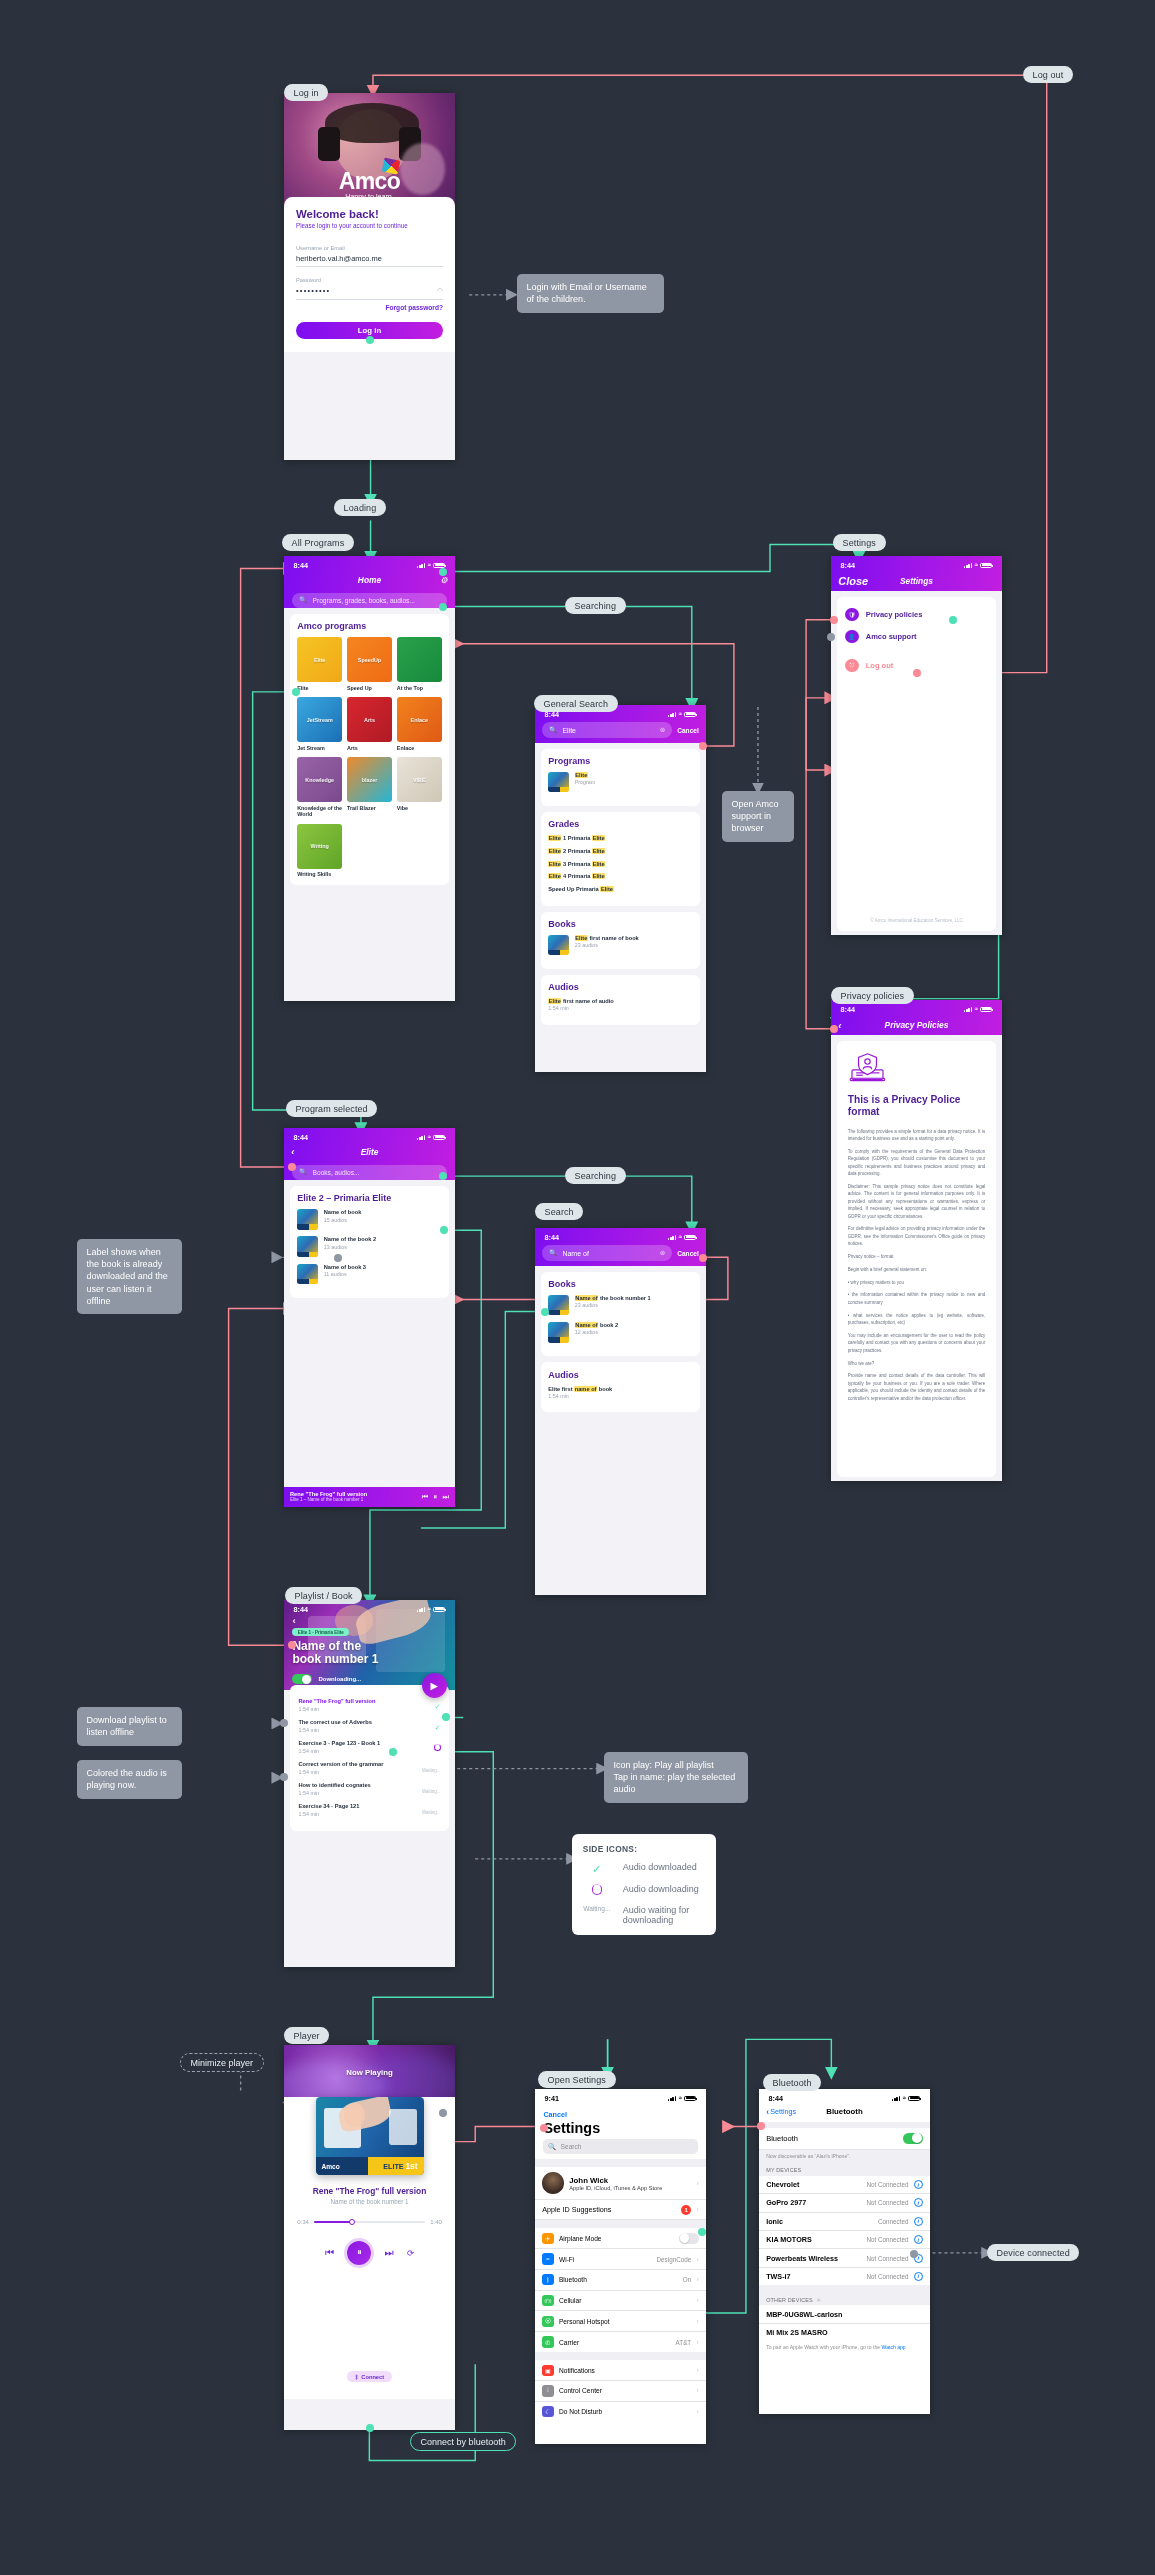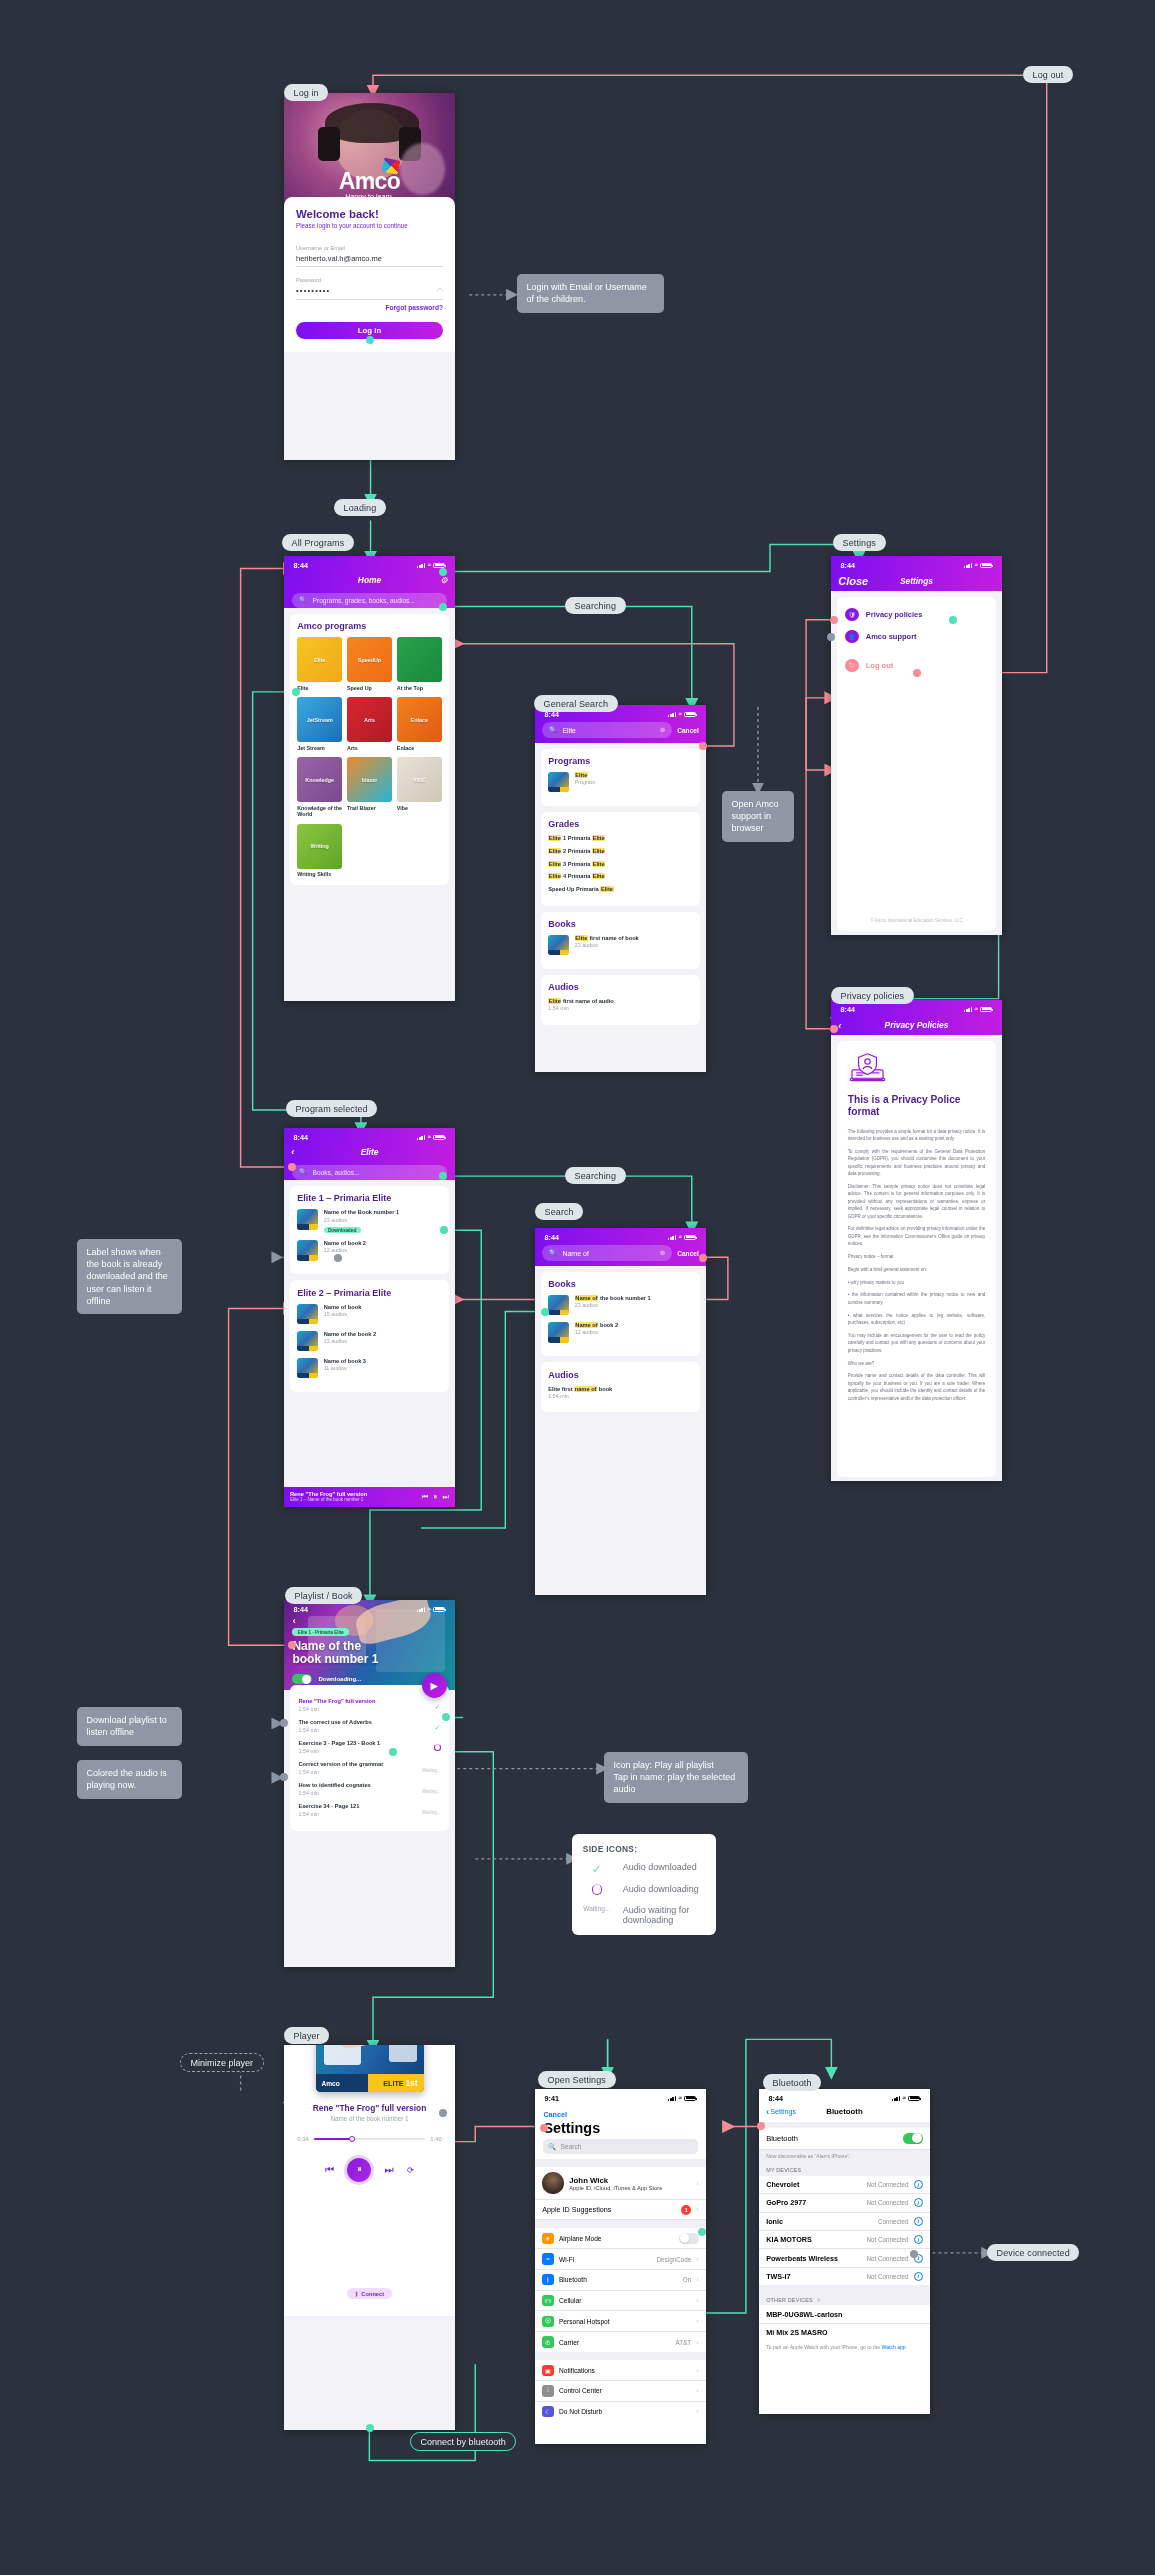--- a/index.html
+++ b/index.html
@@ -567,38 +567,20 @@
       <span class="left" style="font-size:9.6px">‹</span>
       <span class="title">Elite</span>
         </div>
     <div class="searchbar">
       <span>🔍</span>
       <span>Books, audios...</span>
         </div>
   </div>
   <div id="program-groups">
         <div class="card">
-          <h3>Elite 1 – Primaria Elite</h3>
-          <div class="bookrow">
-      <div class="bookthumb"></div>
-      <div class="bookmeta"><div class="bt">Name of the Book number 1</div>
-      <div class="bs">23 audios</div>
-      <div class="dlbadge">Downloaded</div>
-      </div>
-          </div>
-          <div class="bookrow">
-      <div class="bookthumb"></div>
-      <div class="bookmeta">
-              <div class="bt">Name of book 2</div>
-      <div class="bs">12 audios</div>
-
-      </div>
-          </div>
-        </div>
-        <div class="card">
           <h3>Elite 2 – Primaria Elite</h3>
           <div class="bookrow">
       <div class="bookthumb"></div>
       <div class="bookmeta">
               <div class="bt">Name of book</div>
       <div class="bs">15 audios</div>
 
       </div>
           </div>
           <div class="bookrow">
@@ -775,20 +757,27 @@
     </div>
   </div>
 </div>
 <div class="dot-p" style="left:288px;top:1641px"></div>
 <div class="dot-g" style="left:280px;top:1719px"></div>
 <div class="dot-t" style="left:442px;top:1713px"></div>
 <div class="dot-g" style="left:280px;top:1773px"></div>
 <div class="dot-t" style="left:389px;top:1748px"></div>
 
 <div class="phone" style="left:284px;top:2045px;height:385px">
+  <div style="height:83px;position:relative;overflow:hidden;background:
+      radial-gradient(circle at 30% 40%,#b36ad8 0%,#7a2ba8 40%,#43195e 100%)">
+    <div style="position:absolute;left:-10%;top:20%;width:70%;height:60%;border-radius:50%;background:rgba(180,150,255,.25);filter:blur(6px)"></div>
+    <div style="position:absolute;right:-5%;top:10%;width:60%;height:70%;border-radius:50%;background:rgba(120,90,220,.3);filter:blur(7.2px)"></div>
+    <div style="position:absolute;left:0;right:0;top:23px;text-align:center;color:#fff;font-size:7.8px;font-weight:bold;
+             text-shadow:0 0.6px 1.8px rgba(0,0,0,.35)">Now Playing</div>
+  </div>
   <div style="background:#fff;height:302px;position:relative;padding:0 13.2px">
     <div style="width:108px;height:78px;border-radius:4.2px;margin:-31px auto 0;position:relative;overflow:hidden;
         box-shadow:0 2.4px 8.4px rgba(0,0,0,.28);background:linear-gradient(120deg,#1b86a8 0%,#1f63a8 50%,#0e3f74 100%)">
       <div style="position:absolute;left:8%;top:14%;width:34%;height:52%;border-radius:2.4px;background:rgba(255,255,255,.85)"></div>
       <div style="position:absolute;left:26%;top:8%;width:20%;height:30%;border-radius:50%;background:rgba(240,175,145,.9)"></div>
       <div style="position:absolute;right:30%;top:4%;width:48%;height:36%;border-radius:40% 10% 45% 20%;background:rgba(245,205,180,.9);transform:rotate(-12deg)"></div>
       <div style="position:absolute;right:6%;top:16%;width:26%;height:46%;border-radius:2.4px;background:rgba(255,255,255,.75)"></div>
       <div style="position:absolute;left:0;right:0;bottom:0;height:18px;background:linear-gradient(90deg,#123a6b 48%,#f5c518 48%);
                   display:flex;align-items:center">
         <span style="color:#fff;font-size:6.6px;font-weight:bold;margin-left:6px">Amco</span>

